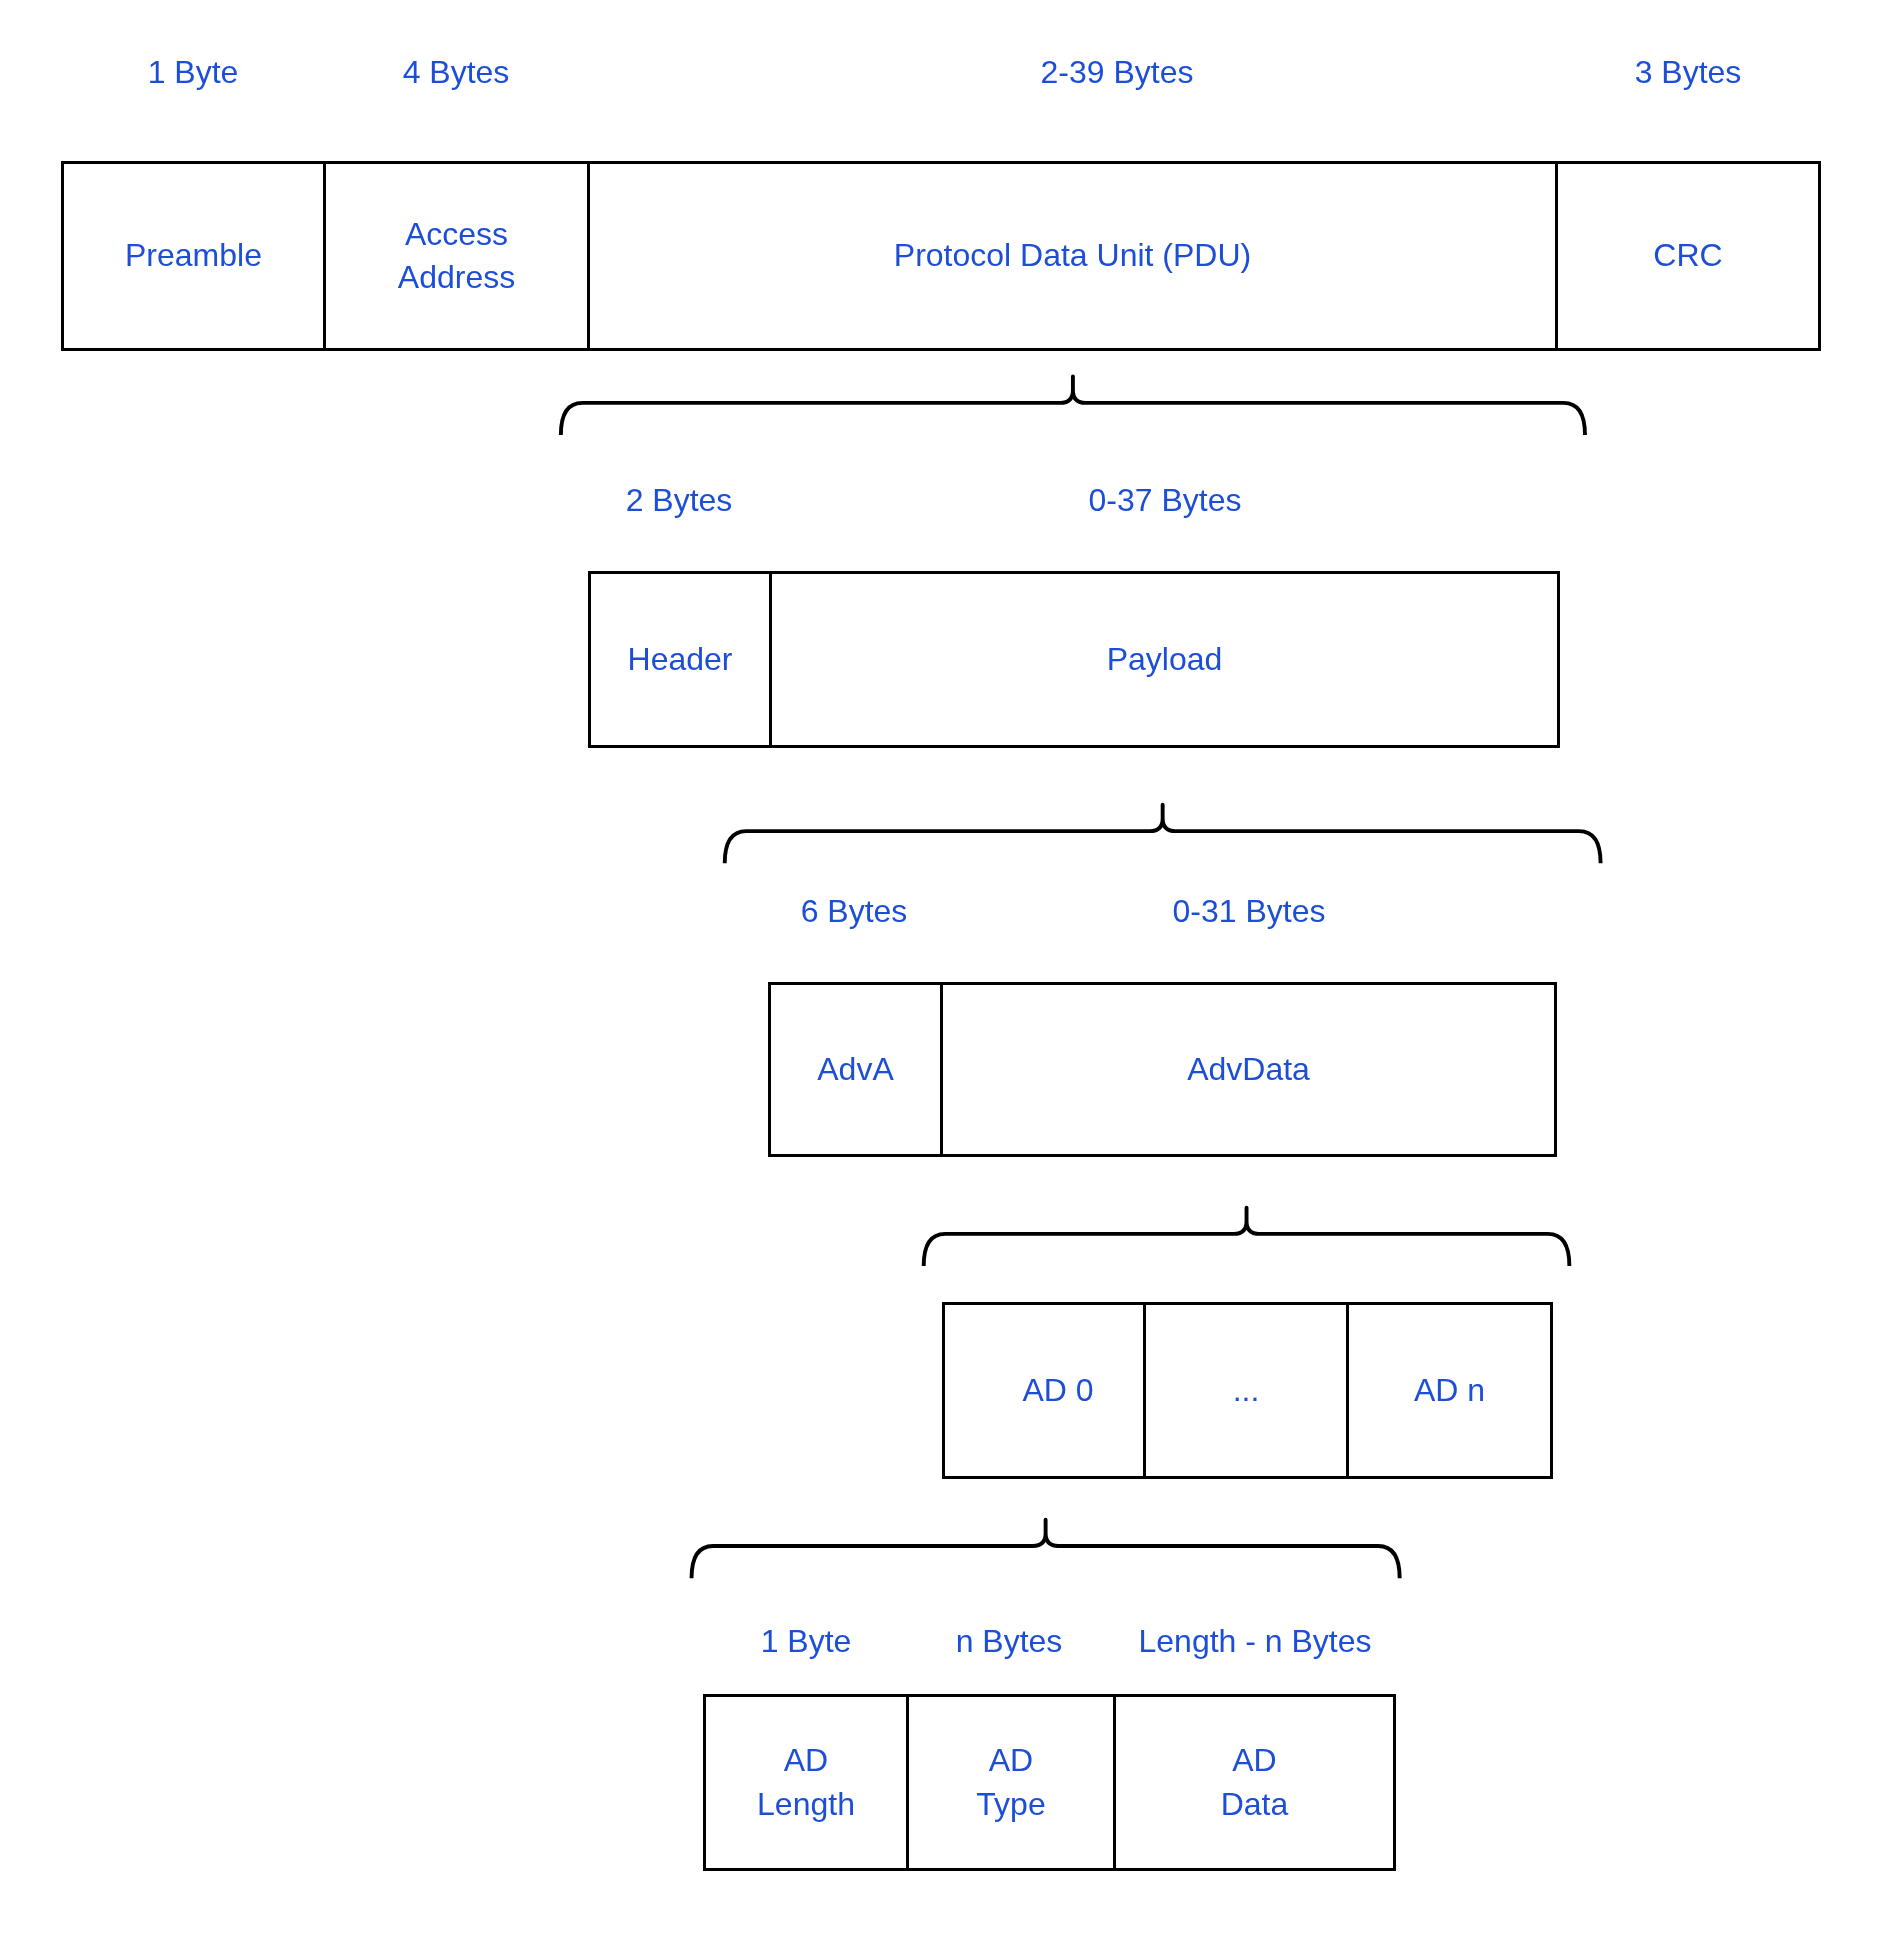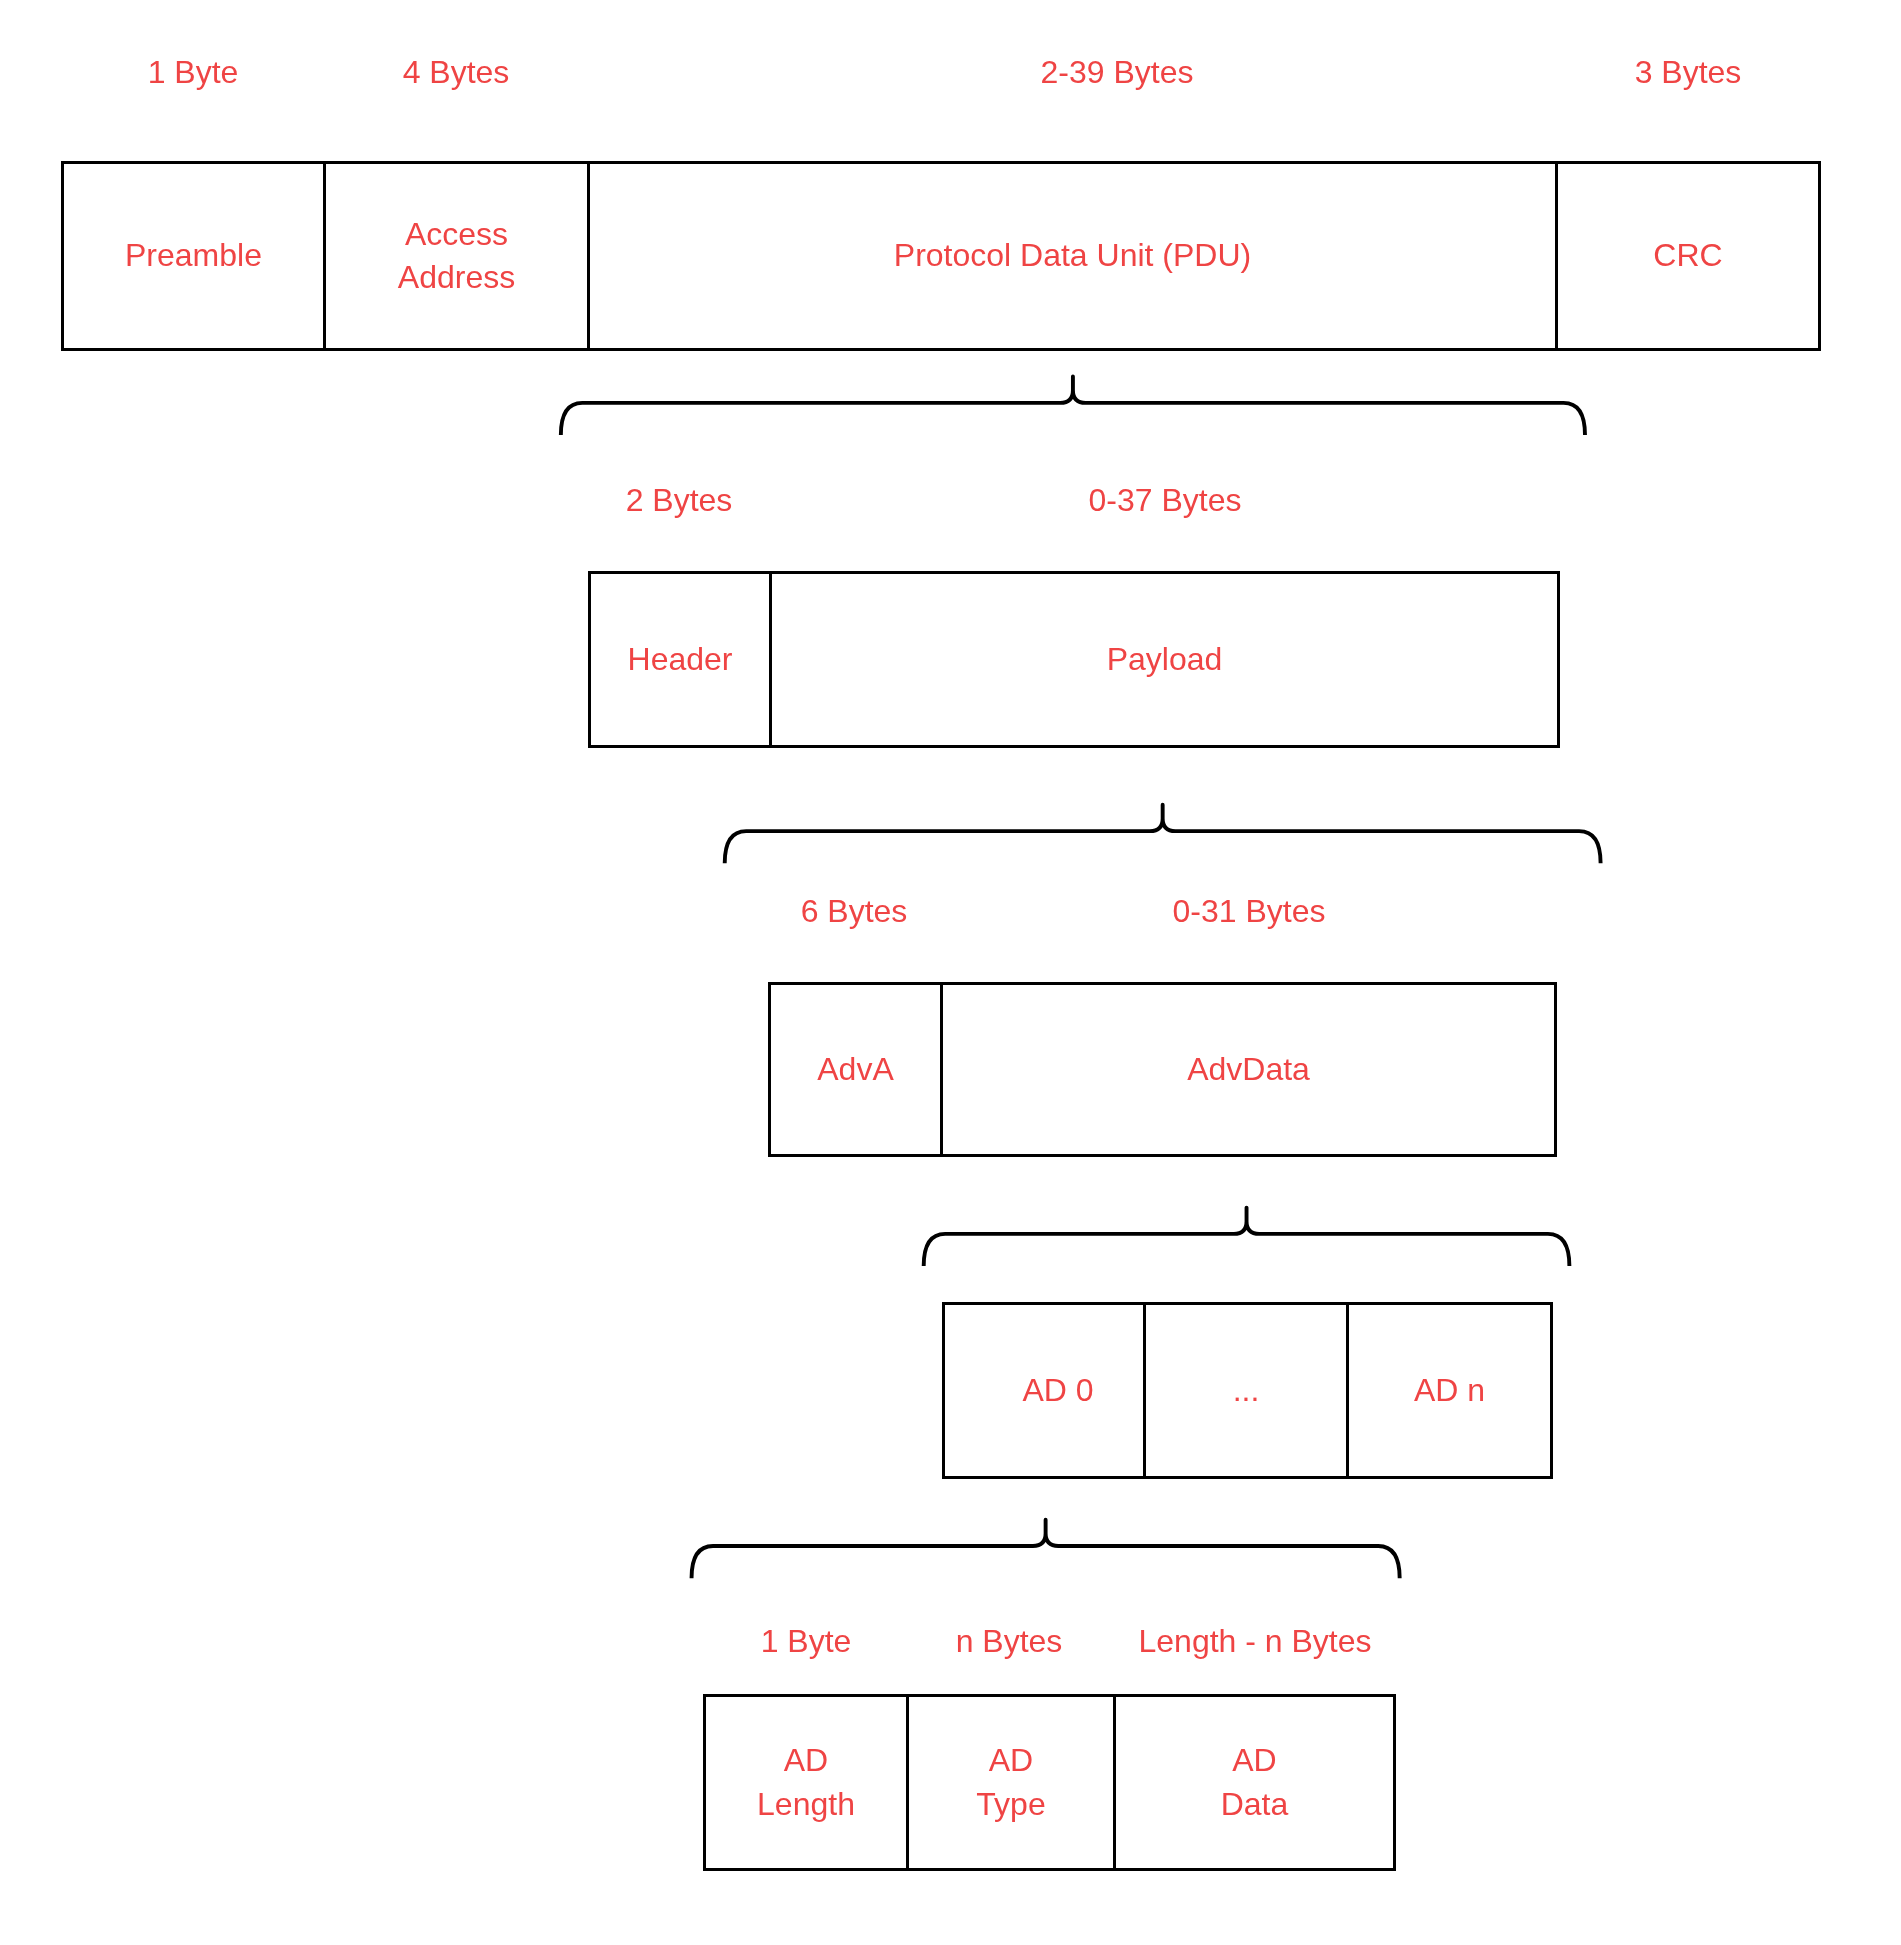--- a/index.html
+++ b/index.html
@@ -6,21 +6,21 @@
     margin: 0;
     padding: 0;
     background: #ffffff;
   }
   #canvas {
     position: relative;
     width: 1902px;
     height: 1946px;
     background: #ffffff;
     font-family: "Liberation Sans", sans-serif;
-    color: #ef4444;
+    color: #1d4ed8;
   }
   #brace-layer {
     position: absolute;
     left: 0; top: 0;
     width: 1902px;
     height: 1946px;
   }
   .row {
     position: absolute;
     display: flex;

